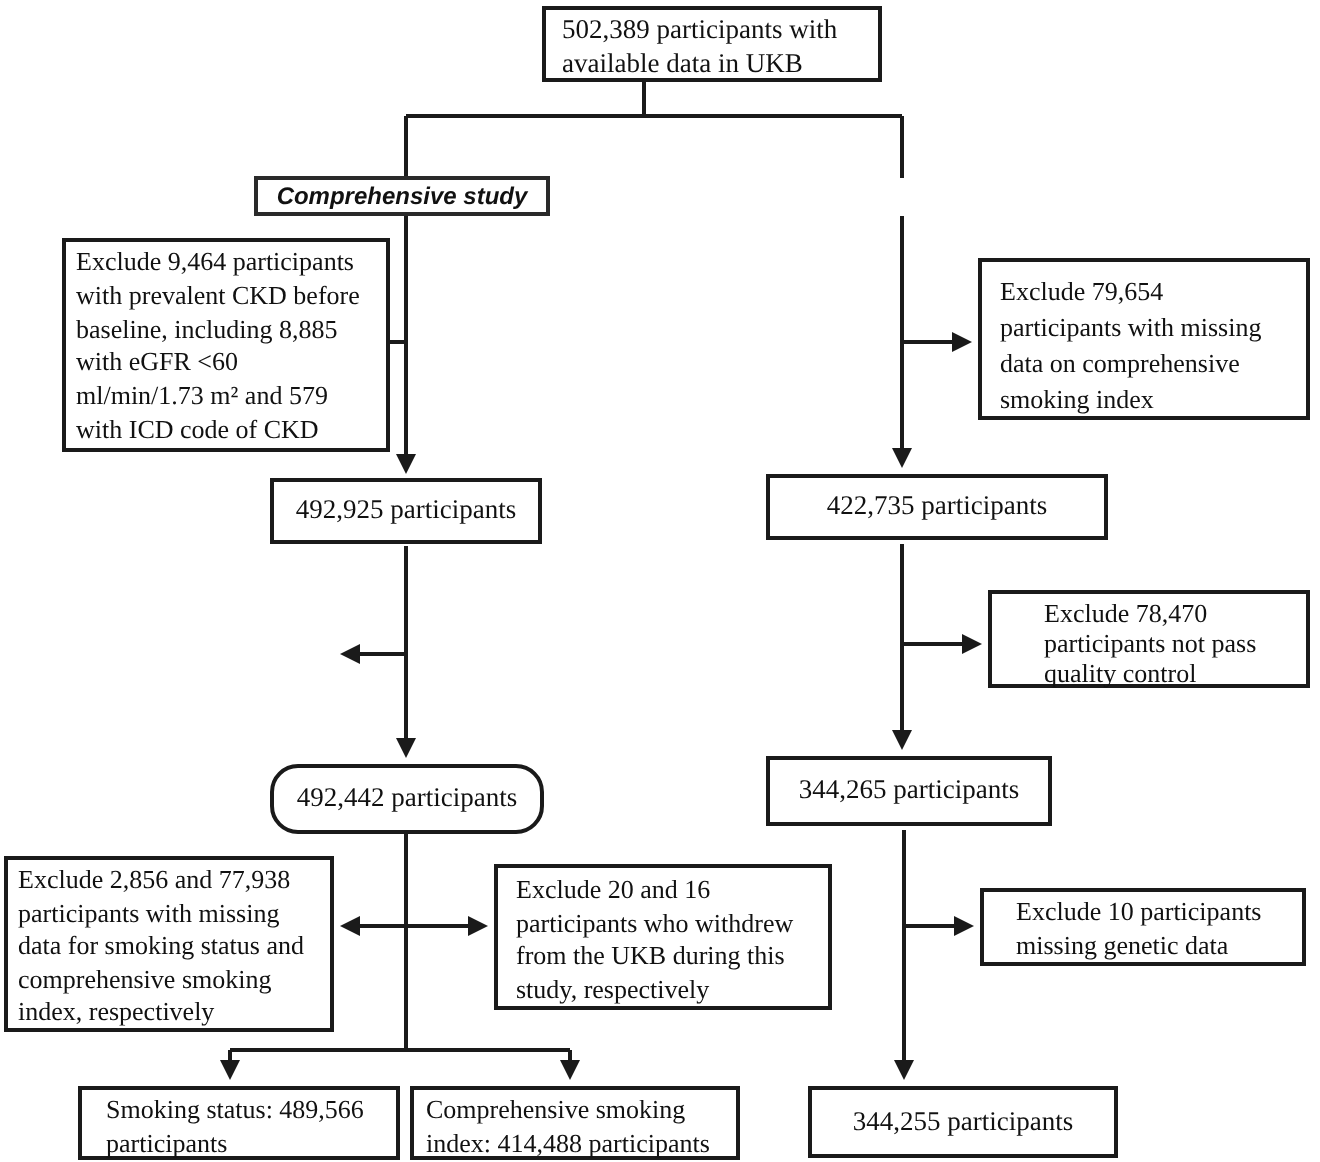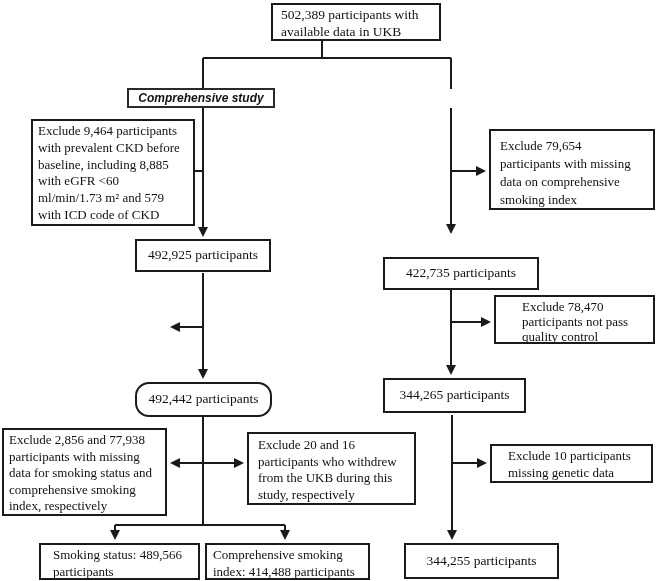--- a/index.html
+++ b/index.html
@@ -81,21 +81,21 @@
 study, respectively</div>
   <div class="b" style="left:39px;top:543px;width:161px;height:37px;padding:1px 2px 0 12px;line-height:17px;">Smoking status: 489,566
 participants</div>
   <div class="b" style="left:205px;top:543px;width:165px;height:37px;padding:1px 2px 0 6px;line-height:17px;">Comprehensive smoking
 index: 414,488 participants</div>
 
   <div class="b" style="left:489px;top:129px;width:166px;height:81px;padding:6px 4px 0 9px;line-height:18px;">Exclude 79,654
 participants with missing
 data on comprehensive
 smoking index</div>
-  <div class="b num" style="left:383px;top:237px;width:156px;height:33px;margin-top:20px;">422,735 participants</div>
+  <div class="b num" style="left:383px;top:237px;width:171px;height:33px;">422,735 participants</div>
   <div class="b" style="left:494px;top:295px;width:161px;height:49px;padding:2px 2px 0 26px;line-height:15px;">Exclude 78,470
 participants not pass
 quality control</div>
   <div class="b num" style="left:383px;top:378px;width:143px;height:35px;">344,265 participants</div>
   <div class="b" style="left:490px;top:444px;width:163px;height:39px;padding:1px 2px 0 16px;line-height:17px;">Exclude 10 participants
 missing genetic data</div>
   <div class="b num" style="left:404px;top:543px;width:155px;height:36px;">344,255 participants</div>
 
 </div>
 

